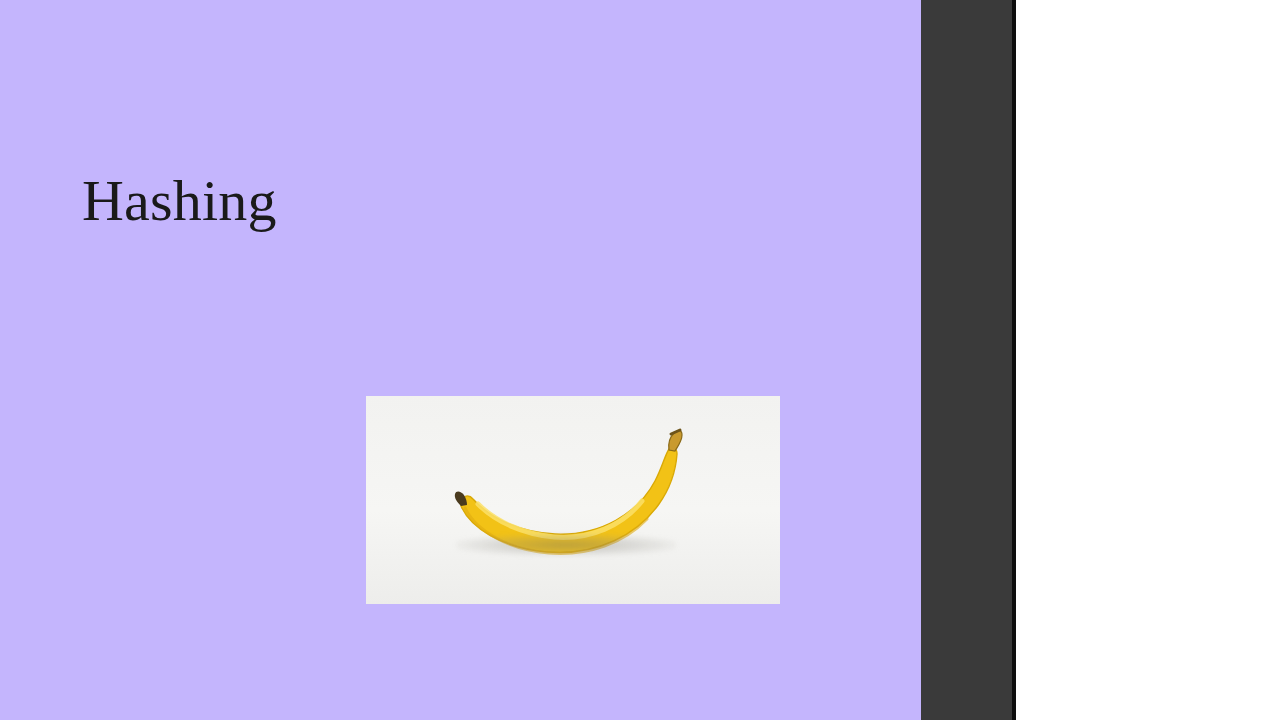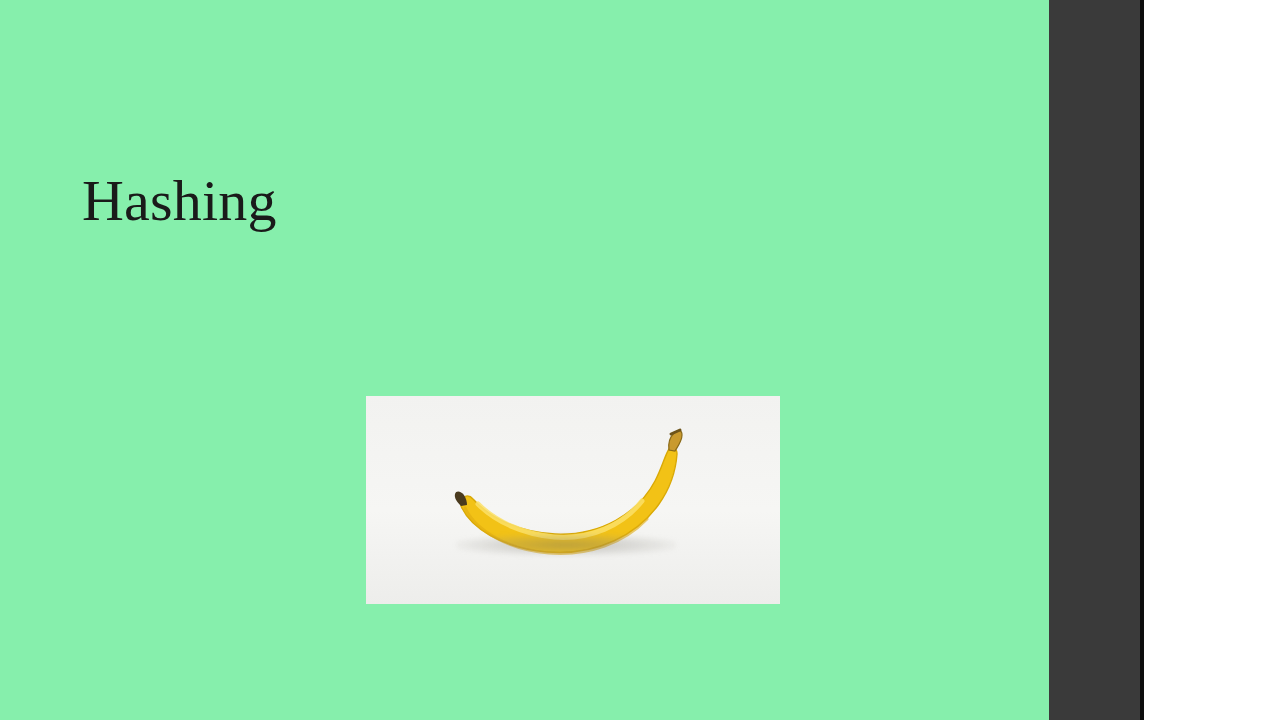--- a/index.html
+++ b/index.html
@@ -9,23 +9,23 @@
   }
   body {
     width: 1280px;
     height: 720px;
     overflow: hidden;
     font-family: "Liberation Serif", serif;
   }
 
   .slide {
     position: relative;
-    width: 1144px;
+    width: 1016px;
     height: 720px;
-    background: #86efac;
+    background: #c4b5fd;
   }
 
   
   .right-band {
     position: absolute;
     top: 0;
     right: 0;
     width: 95px;
     height: 720px;
     background: #3a3a3a;

